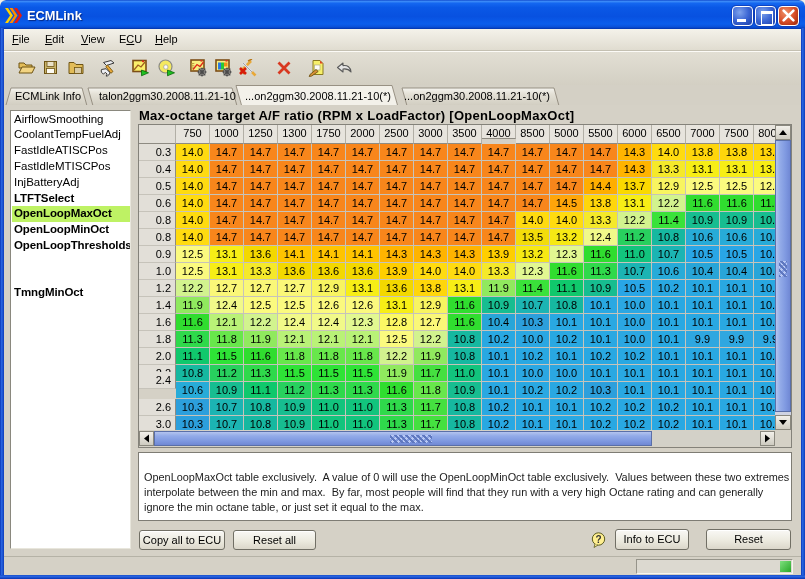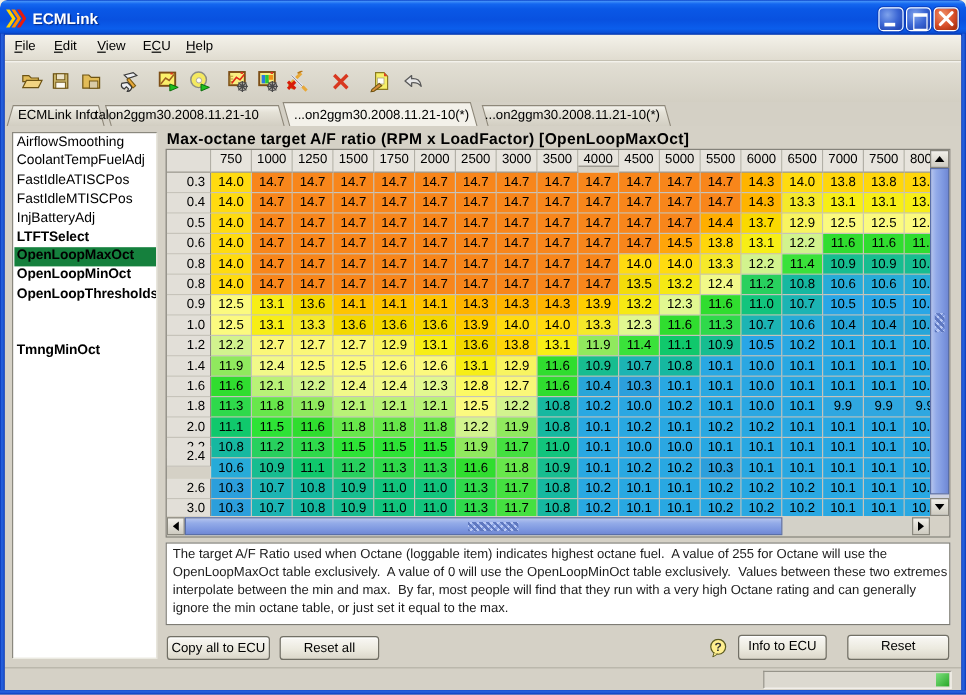--- a/index.html
+++ b/index.html
@@ -31,21 +31,21 @@
 
 #tabbar { position:absolute; left:4px; top:85px; width:797px; height:20px; background:#d4d0c5; }
 .tabtxt { position:absolute; font-size:11px; color:#000; top:4.5px; white-space:nowrap; }
 
 #content { position:absolute; left:4px; top:105px; width:797px; height:451px; background:#d5d1c6; }
 
 #list { position:absolute; left:10px; top:110px; width:121px; height:439px; background:#fff; border:1px solid #8a887e; border-right-color:#e8e6dc; border-bottom-color:#e8e6dc; overflow:hidden; }
 .li { position:absolute; left:1px; width:118px; height:15.8px; font-size:11.5px; line-height:15.8px; padding-left:2px; white-space:nowrap; }
 .li.b { letter-spacing:-0.1px; }
 .li.b { font-weight:bold; }
-.li.sel { background:#15803d; }
+.li.sel { background:#bef264; }
 
 #ttitle { position:absolute; left:139px; top:108px; font-size:13px; font-weight:bold; letter-spacing:0.28px; color:#000; }
 
 #tablebox { position:absolute; left:138px; top:124px; width:654px; height:324px; border:1px solid #84827a; background:#d5d1c6; }
 #grid { position:absolute; left:0; top:0; width:636px; height:305px; overflow:hidden; }
 .hc { position:absolute; background:#e7e4dd; border-right:1px solid #b2afa6; border-bottom:1px solid #8e8b82; font-size:11px; text-align:center; line-height:17px; }
 .rh { position:absolute; background:#e2dfd8; border-right:1px solid #8e8b82; border-bottom:1px solid #c6c3ba; font-size:11px; text-align:right; padding-right:4px; line-height:16px; }
 .cell { position:absolute; border-right:1px solid #c6c3ba; border-bottom:1px solid #c6c3ba; font-size:11px; text-align:center; line-height:16px; color:#000; }
 
 .sbtn { position:absolute; background:linear-gradient(#f2f0ea,#cecbc0); border:1px solid #8a887e; }
@@ -173,21 +173,21 @@
             <stop offset="0.35" stop-color="#e4e1d6"></stop>
             <stop offset="1" stop-color="#d2cec2"></stop>
           </linearGradient>
         </defs>
         <path d="M 2 20 L 7 3 L 78 3 L 82.76 20" fill="url(#tgu)" stroke="#8e887a" stroke-width="0.9"></path>
         <path d="M 88.76 20 L 84 3 L 228 3 L 232.76 20" fill="url(#tgu)" stroke="#8e887a" stroke-width="0.9"></path>
         <path d="M 237.46 20 L 232 0.5 L 388 0.5 L 393.46 20" fill="#f3f1ea" stroke="#8e887a" stroke-width="0.9"></path>
         <path d="M 402.76 20 L 398 3 L 550 3 L 554.76 20" fill="url(#tgu)" stroke="#8e887a" stroke-width="0.9"></path>
       </svg>
       <div class="tabtxt" style="left:11px">ECMLink Info</div>
-      <div class="tabtxt" style="left:75px">talon2ggm30.2008.11.21-10</div>
+      <div class="tabtxt" style="left:95px">talon2ggm30.2008.11.21-10</div>
       <div class="tabtxt" style="left:241px">...on2ggm30.2008.11.21-10(*)</div>
       <div class="tabtxt" style="left:400px">...on2ggm30.2008.11.21-10(*)</div>
     </div>
   <div id="content"></div>
   <div id="list">
       <div class="li" style="top:0.5px">AirflowSmoothing</div>
       <div class="li" style="top:16.3px">CoolantTempFuelAdj</div>
       <div class="li" style="top:32.1px">FastIdleATISCPos</div>
       <div class="li" style="top:47.900000000000006px">FastIdleMTISCPos</div>
       <div class="li" style="top:63.7px">InjBatteryAdj</div>
@@ -197,28 +197,28 @@
       <div class="li b" style="top:126.9px">OpenLoopThresholds</div>
       <div class="li b" style="top:174.3px">TmngMinOct</div>
     </div>
   <div id="ttitle">Max-octane target A/F ratio (RPM x LoadFactor) [OpenLoopMaxOct]</div>
   <div id="tablebox">
     <div id="grid">
         <div class="hc" style="left:0;top:0;width:37px;height:19px;background:#e2dfd8"></div>
         <div class="hc" style="left:37px;top:0;width:34px;height:19px">750</div>
         <div class="hc" style="left:71px;top:0;width:34px;height:19px">1000</div>
         <div class="hc" style="left:105px;top:0;width:34px;height:19px">1250</div>
-        <div class="hc" style="left:139px;top:0;width:34px;height:19px">1500</div>
+        <div class="hc" style="left:139px;top:0;width:34px;height:19px">1300</div>
         <div class="hc" style="left:173px;top:0;width:34px;height:19px">1750</div>
         <div class="hc" style="left:207px;top:0;width:34px;height:19px">2000</div>
         <div class="hc" style="left:241px;top:0;width:34px;height:19px">2500</div>
         <div class="hc" style="left:275px;top:0;width:34px;height:19px">3000</div>
         <div class="hc" style="left:309px;top:0;width:34px;height:19px">3500</div>
         <div class="hc" style="left:343px;top:0;width:34px;height:14px">4000</div>
-        <div class="hc" style="left:377px;top:0;width:34px;height:19px">4500</div>
+        <div class="hc" style="left:377px;top:0;width:34px;height:19px">8500</div>
         <div class="hc" style="left:411px;top:0;width:34px;height:19px">5000</div>
         <div class="hc" style="left:445px;top:0;width:34px;height:19px">5500</div>
         <div class="hc" style="left:479px;top:0;width:34px;height:19px">6000</div>
         <div class="hc" style="left:513px;top:0;width:34px;height:19px">6500</div>
         <div class="hc" style="left:547px;top:0;width:34px;height:19px">7000</div>
         <div class="hc" style="left:581px;top:0;width:34px;height:19px">7500</div>
         <div class="hc" style="left:615px;top:0;width:34px;height:19px">8000</div>
         <div class="rh" style="left:0;top:19px;width:37px;height:17px">0.3</div>
         <div class="cell" style="left:37px;top:19px;width:34px;height:17px;background:#ffdb10">14.0</div>
         <div class="cell" style="left:71px;top:19px;width:34px;height:17px;background:#f8861b">14.7</div>
@@ -569,21 +569,20 @@
     <div class="thumbH" style="left:15px;top:306px;width:498px;height:15px">
       <div class="grip" style="left:235px;top:3px;width:42px;height:8px"></div>
     </div>
     <div class="sbtn" id="hri" style="left:621px;top:306px;width:15px;height:15px">
       <svg width="13" height="13">
           <polygon points="9,6.5 4,2.5 4,10.5" fill="#000"></polygon>
         </svg>
     </div>
   </div>
   <div id="desc">
-    <div class="dline" style="top:3px">The target A/F Ratio used when Octane (loggable item) indicates highest octane fuel.&nbsp; A value of 255 for Octane will use the</div>
     <div class="dline" style="top:17.9px">OpenLoopMaxOct table exclusively.&nbsp; A value of 0 will use the OpenLoopMinOct table exclusively.&nbsp; Values between these two extremes</div>
     <div class="dline" style="top:32.8px">interpolate between the min and max.&nbsp; By far, most people will find that they run with a very high Octane rating and can generally</div>
     <div class="dline" style="top:47.7px">ignore the min octane table, or just set it equal to the max.</div>
   </div>
   <div class="btn" style="left:139px;top:530px;width:86px;height:20px;line-height:18px">Copy all to ECU</div>
   <div class="btn" style="left:233px;top:530px;width:83px;height:20px;line-height:18px">Reset all</div>
   <svg id="helpicon" style="position:absolute;left:591px;top:532px" width="15" height="16" viewBox="0 0 15 16">
     <circle cx="7.5" cy="7" r="6.2" fill="#ffef90" stroke="#5a5a20" stroke-width="1"></circle>
     <path d="M4 12 L3 15.5 L7 13" fill="#ffef90" stroke="#5a5a20" stroke-width="0.8"></path>
     <text x="7.5" y="10.5" font-size="10" font-weight="bold" text-anchor="middle" fill="#333">?</text>

